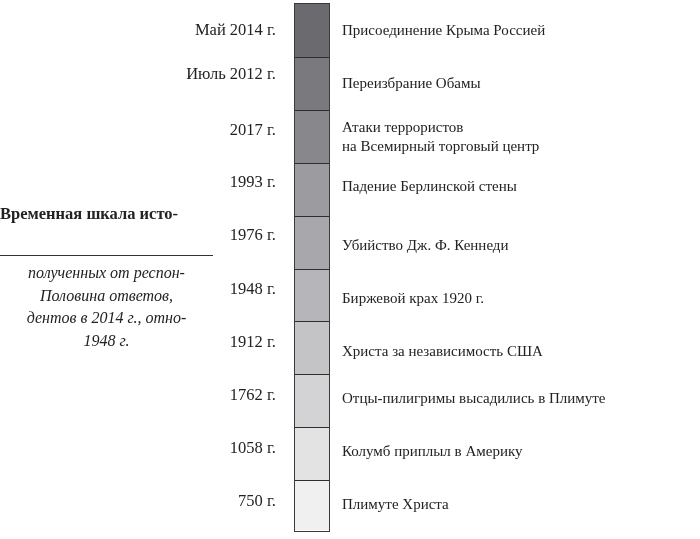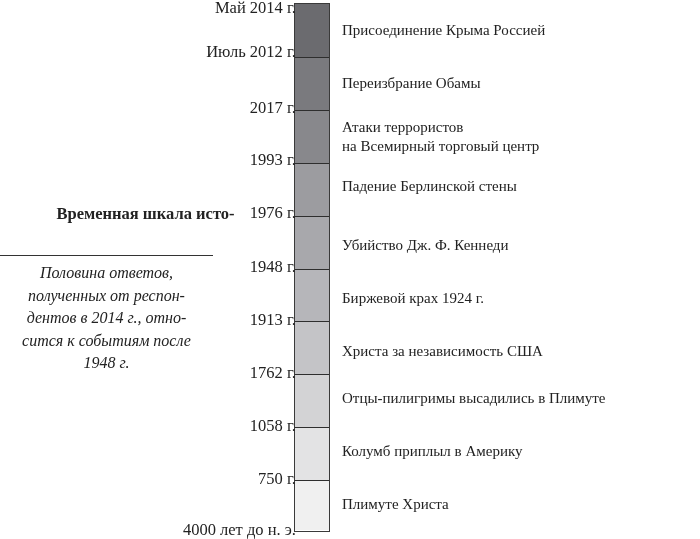--- a/index.html
+++ b/index.html
@@ -3,27 +3,27 @@
 <meta charset="utf-8">
 <style>
   html, body { margin: 0; padding: 0; background: #ffffff; }
   body { width: 700px; height: 539px; position: relative; overflow: hidden;
          font-family: "DejaVu Serif", "Liberation Serif", serif; color: #222; }
   .bar { position: absolute; left: 294px; top: 3px; width: 36px; height: 529px;
          border: 1.5px solid #3a3a3a; box-sizing: border-box; }
   .seg { position: absolute; left: 0; width: 100%; box-sizing: border-box;
          border-top: 1.5px solid #2e2e2e; }
   .seg:first-child { border-top: none; }
-  .date { position: absolute; right: 404px; font-size: 16.5px; white-space: nowrap;
-          font-family: "Liberation Serif", "DejaVu Serif", serif; line-height: 1; }
+  .date { position: absolute; right: 424px; font-size: 16.5px; white-space: nowrap;
+          font-family: "Liberation Serif", "DejaVu Serif", serif; line-height: 1; margin-top: 22px; }
   .event { position: absolute; left: 342px; font-size: 15px; white-space: nowrap;
            font-family: "Liberation Serif", "DejaVu Serif", serif; line-height: 19px; }
-  .side-title { position: absolute; left: 0; top: 202px; width: 213px; text-align: center;
+  .side-title { position: absolute; left: 0; top: 202px; width: 213px; 
                 font-weight: bold; font-size: 16.5px; line-height: 23px;
-                font-family: "Liberation Serif", "DejaVu Serif", serif; padding-left: 39px; }
+                font-family: "Liberation Serif", "DejaVu Serif", serif; }
   .side-rule { position: absolute; left: 0; top: 255px; width: 213px; height: 0;
                border-top: 1.5px solid #333; }
   .side-note { position: absolute; left: 0; top: 262px; width: 213px; text-align: center;
                font-style: italic; font-size: 16px; line-height: 22.5px;
                font-family: "Liberation Serif", "DejaVu Serif", serif; }
 </style>
 </head>
 <body>
 
 <div class="bar">
@@ -38,41 +38,40 @@
   <div class="seg" style="top:423px;height:53px;background:#e3e3e4"></div>
   <div class="seg" style="top:476px;height:50px;background:#f0f0f0"></div>
 </div>
 
 <div class="date" style="top:0px">Май 2014 г.</div>
 <div class="date" style="top:44px">Июль 2012 г.</div>
 <div class="date" style="top:100px">2017 г.</div>
 <div class="date" style="top:152px">1993 г.</div>
 <div class="date" style="top:205px">1976 г.</div>
 <div class="date" style="top:259px">1948 г.</div>
-<div class="date" style="top:312px">1913 г.</div>
+<div class="date" style="top:312px">1912 г.</div>
 <div class="date" style="top:365px">1762 г.</div>
 <div class="date" style="top:418px">1058 г.</div>
 <div class="date" style="top:471px">750 г.</div>
 <div class="date" style="top:522px">4000 лет до н. э.</div>
 
 <div class="event" style="top:21px">Присоединение Крыма Россией</div>
 <div class="event" style="top:74px">Переизбрание Обамы</div>
 <div class="event" style="top:118px">Атаки террористов</div>
 <div class="event" style="top:137px">на Всемирный торговый центр</div>
 <div class="event" style="top:177px">Падение Берлинской стены</div>
 <div class="event" style="top:236px">Убийство Дж. Ф. Кеннеди</div>
-<div class="event" style="top:289px">Биржевой крах 1924 г.</div>
+<div class="event" style="top:289px">Биржевой крах 1920 г.</div>
 <div class="event" style="top:342px">Христа за независимость США</div>
 <div class="event" style="top:389px">Отцы-пилигримы высадились в Плимуте</div>
 <div class="event" style="top:442px">Колумб приплыл в Америку</div>
 <div class="event" style="top:495px">Плимуте Христа</div>
 
 <div class="side-title">
   <div>Временная шкала исто-</div>
 </div>
 <div class="side-rule"></div>
 <div class="side-note">
+  <div>полученных от респон-</div>
   <div>Половина ответов,</div>
-  <div>полученных от респон-</div>
   <div>дентов в 2014 г., отно-</div>
-  <div>сится к событиям после</div>
   <div>1948 г.</div>
 </div>
 
 </body></html>

